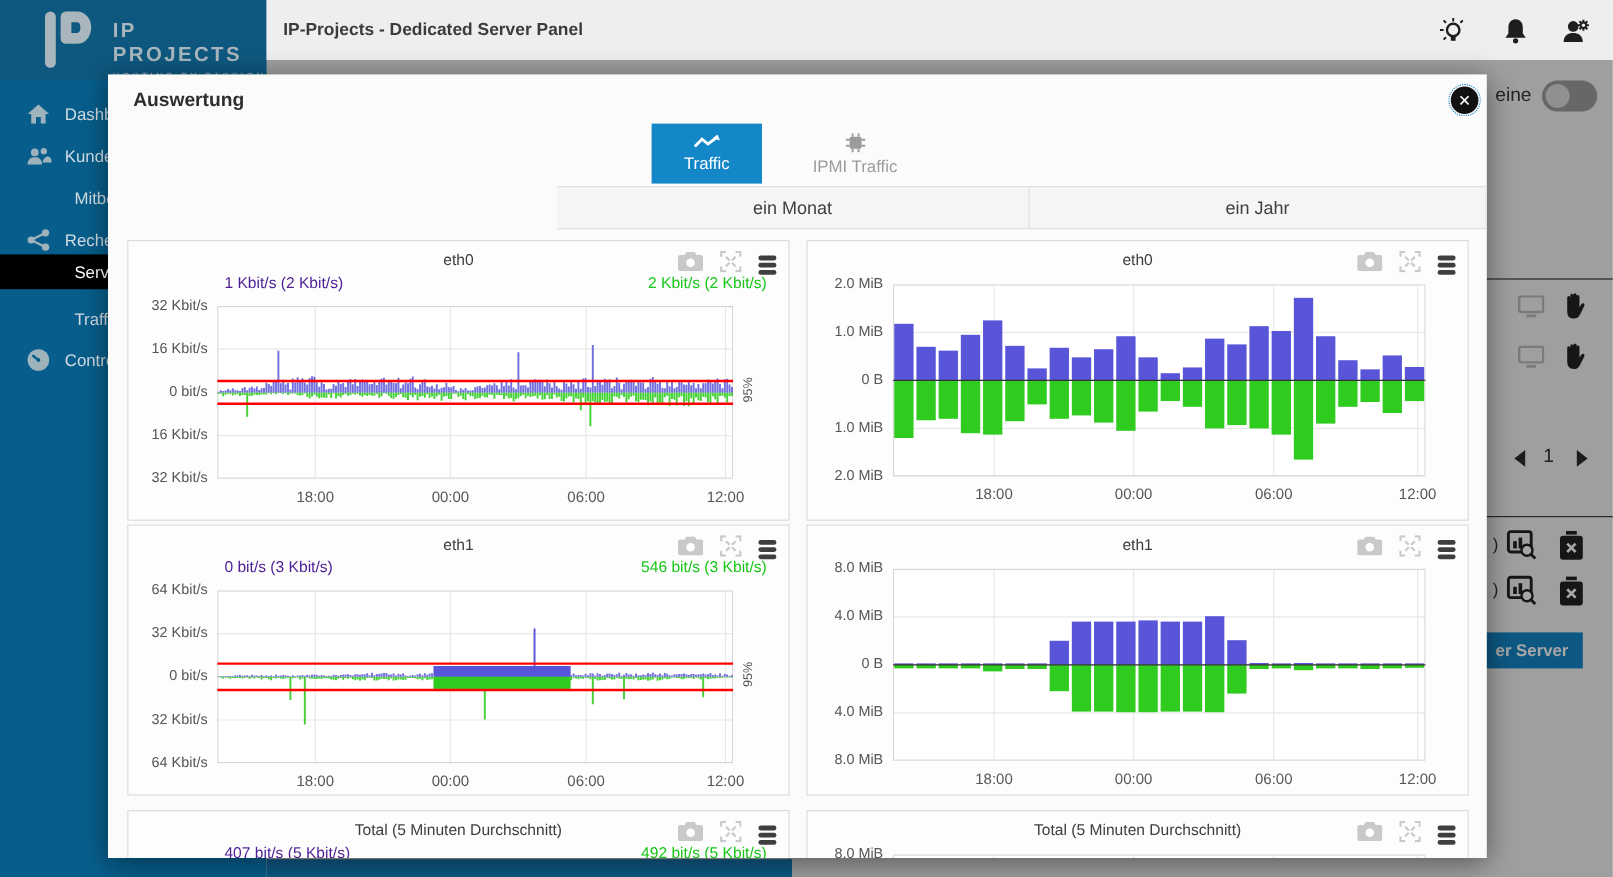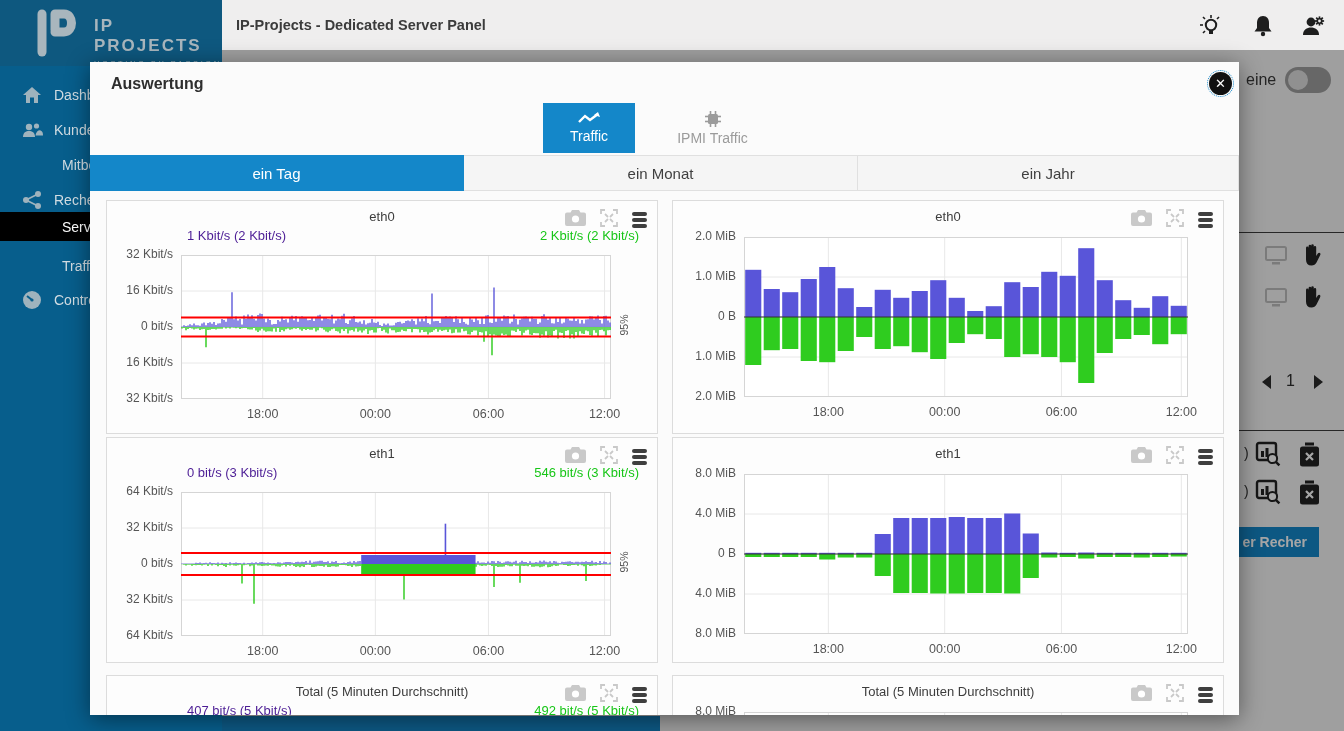--- a/index.html
+++ b/index.html
@@ -224,21 +224,21 @@
   </div>
   <div class="abs" style="left:1076px;top:430px">
     <svg width="23" height="25" viewBox="0 0 23 25">
         <rect x="7" y="0.5" width="9" height="3" fill="#222"></rect>
         <rect x="2" y="4.5" width="19" height="20" rx="2.5" fill="#222"></rect>
         <path d="M8 11 L15 18 M15 11 L8 18" stroke="#fff" stroke-width="2.2"></path>
       </svg>
   </div>
 
   <div id="bg-server-btn" style="left:1000px;top:477px;width:97px;height:30px">
-    <span>er Recher</span>
+    <span>er Server</span>
   </div>
 </div>
 <div id="bg-bottom-strip"></div>
 <div id="overlay"></div>
 
 <div id="modal">
   <div id="modal-title">Auswertung</div>
   <div id="modal-close">✕</div>
 
   <div id="tab-traffic" class="tab">
@@ -258,21 +258,20 @@
           <line x1="11.5" y1="13" x2="11.5" y2="16"></line>
         <line x1="1" y1="5.5" x2="4" y2="5.5"></line>
           <line x1="1" y1="10.5" x2="4" y2="10.5"></line>
         <line x1="14" y1="5.5" x2="17" y2="5.5"></line>
           <line x1="14" y1="10.5" x2="17" y2="10.5"></line>
       </g>
     </svg>
     <span>IPMI Traffic</span>
   </div>
 
-  <div class="subtab active" style="left:0;width:374px"><span>ein Tag</span></div>
   <div class="subtab" style="left:768px;width:381px"><span>ein Jahr</span></div>
   <div class="subtab" style="left:374px;width:394px"><span>ein Monat</span></div>
 
   <div id="cards-grid">
       <div class="card" style="left: 16px; top: 138px; width: 552px; height: 234px;">
         <div class="ctitle">eth0</div>
         <div class="cicons">
           <div><svg width="21" height="16" viewBox="0 0 21 16">
               <path d="M7 0 L14 0 L15.5 2.5 L19 2.5 Q21 2.5 21 4.5 L21 14 Q21 16 19 16 L2 16 Q0 16 0 14 L0 4.5 Q0 2.5 2 2.5 L5.5 2.5 Z" fill="#c9c9c9"></path>
               <circle cx="10.5" cy="9" r="3.6" fill="#fff"></circle>

